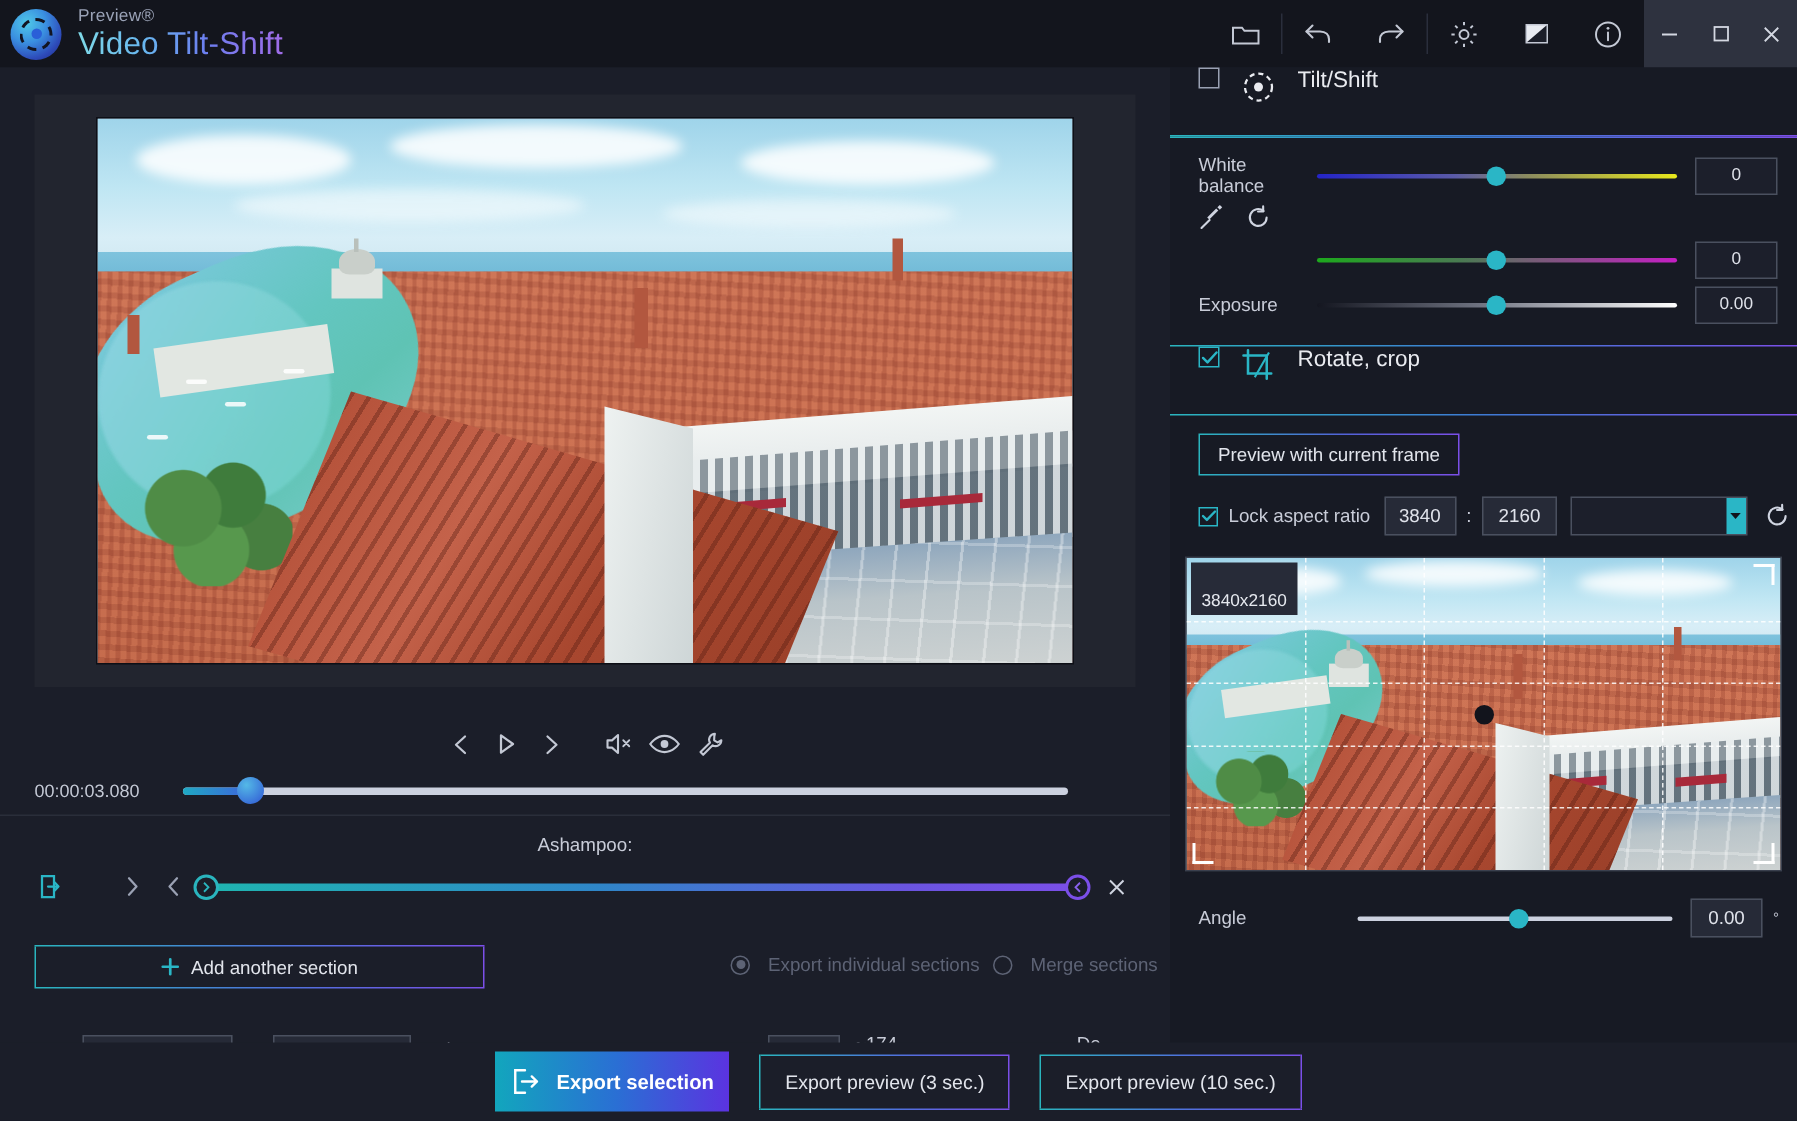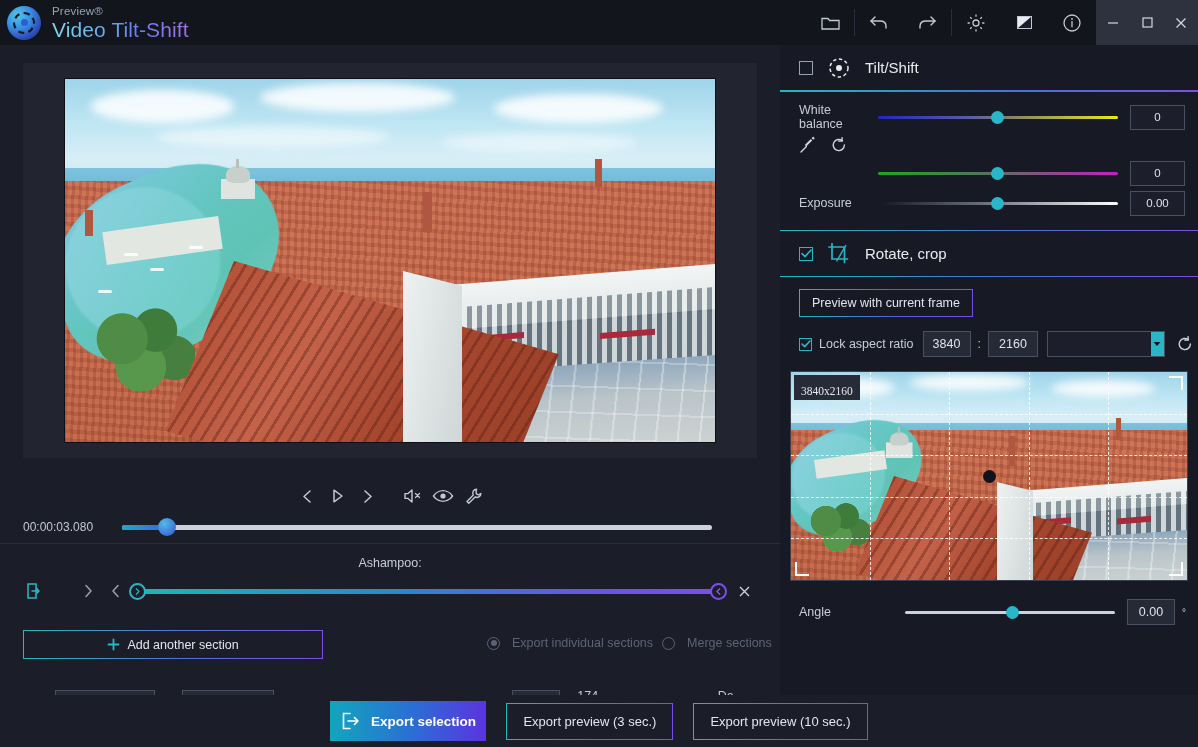--- a/index.html
+++ b/index.html
@@ -221,21 +221,21 @@
     height: 37px; padding: 0 16px; display: flex; align-items: center; justify-content: center;
     font-size: 13px; color: #e2e5ec; cursor: pointer; background: #1b1e29;
     border: 1px solid transparent;
     border-image: linear-gradient(90deg, #2ab5be 0%, #4f72dd 55%, #7b4fe8 100%) 1;
   }
 
   
   #right { position: absolute; left: 780px; top: 45px; width: 418px; height: 702px; background: #171a24; }
   .grad-div { height: 1px; background: linear-gradient(90deg, #2ab5be 0%, #3e7ad4 50%, #7b4fe8 100%); }
 
-  .sec-head { height: 45px; display: flex; align-items: center; padding-left: 19px; gap: 13px; cursor: pointer; }
+  .sec-head { height: 45px; display: flex; align-items: flex-start; padding-left: 19px; gap: 13px; cursor: pointer; }
   .sec-head .hdr-chk { width: 14px; height: 14px; border: 1.5px solid #9aa1b3; display: flex; align-items: center; justify-content: center; flex: 0 0 auto; }
   .sec-head .hdr-chk.on { border-color: #2ab6c6; }
   .sec-head .hdr-title { font-size: 15px; color: #e9ebf0; }
   .hdr-icon { width: 26px; height: 26px; display: flex; align-items: center; justify-content: center; flex: 0 0 auto; }
 
   #exp-body { padding: 12px 0 10px 0; }
   .srow { display: flex; align-items: center; height: 26px; margin-bottom: 4px; }
   .srow .sname { width: 98px; padding-left: 19px; font-size: 12.5px; color: #c8ccd8; }
   .strack-wrap { position: relative; width: 240px; height: 22px; display: flex; align-items: center; }
   .strack { position: absolute; left: 0; right: 0; height: 3px; border-radius: 2px; }
@@ -273,22 +273,22 @@
   .gl-v, .gl-h { position: absolute; }
   .gl-v { top: 0; bottom: 0; width: 0; border-left: 1px dashed rgba(255,255,255,.85); }
   .gl-h { left: 0; right: 0; height: 0; border-top: 1px dashed rgba(255,255,255,.85); }
   .ch { position: absolute; width: 14px; height: 14px; border: 2px solid #fff; }
   #ch-tl { left: 4px; top: 4px; border-right: none; border-bottom: none; }
   #ch-tr { right: 4px; top: 4px; border-left: none; border-bottom: none; }
   #ch-bl { left: 4px; bottom: 4px; border-right: none; border-top: none; }
   #ch-br { right: 4px; bottom: 4px; border-left: none; border-top: none; }
   #crop-center { position: absolute; left: 50%; top: 50%; width: 13px; height: 13px; margin: -6px 0 0 -6px; border-radius: 50%; background: #12141c; }
   #crop-badge {
-    position: absolute; left: 3px; top: 3px; padding: 10px 7px 3px 7px;
-    background: #272b38; color: #e6e9ef; font-size: 11.5px; font-family: Liberation Serif, serif;
+    position: absolute; left: 3px; top: 3px; padding: 20px 7px 3px 7px;
+    background: #272b38; color: #e6e9ef; font-size: 11.5px;
   }
 
   #angle-row { display: flex; align-items: center; height: 26px; margin-top: 18px; }
   #angle-name { width: 125px; padding-left: 19px; font-size: 12.5px; color: #c8ccd8; }
   #angle-wrap { position: relative; width: 210px; height: 22px; display: flex; align-items: center; }
   #angle-track { position: absolute; left: 0; right: 0; height: 3px; background: #ccd1df; border-radius: 2px; }
   #angle-handle { position: absolute; left: 48%; width: 13px; height: 13px; border-radius: 50%; background: #2ab6c6; cursor: pointer; }
   #angle-deg { margin-left: 7px; font-size: 10px; color: #c8ccd8; }
 </style>
 </head>

